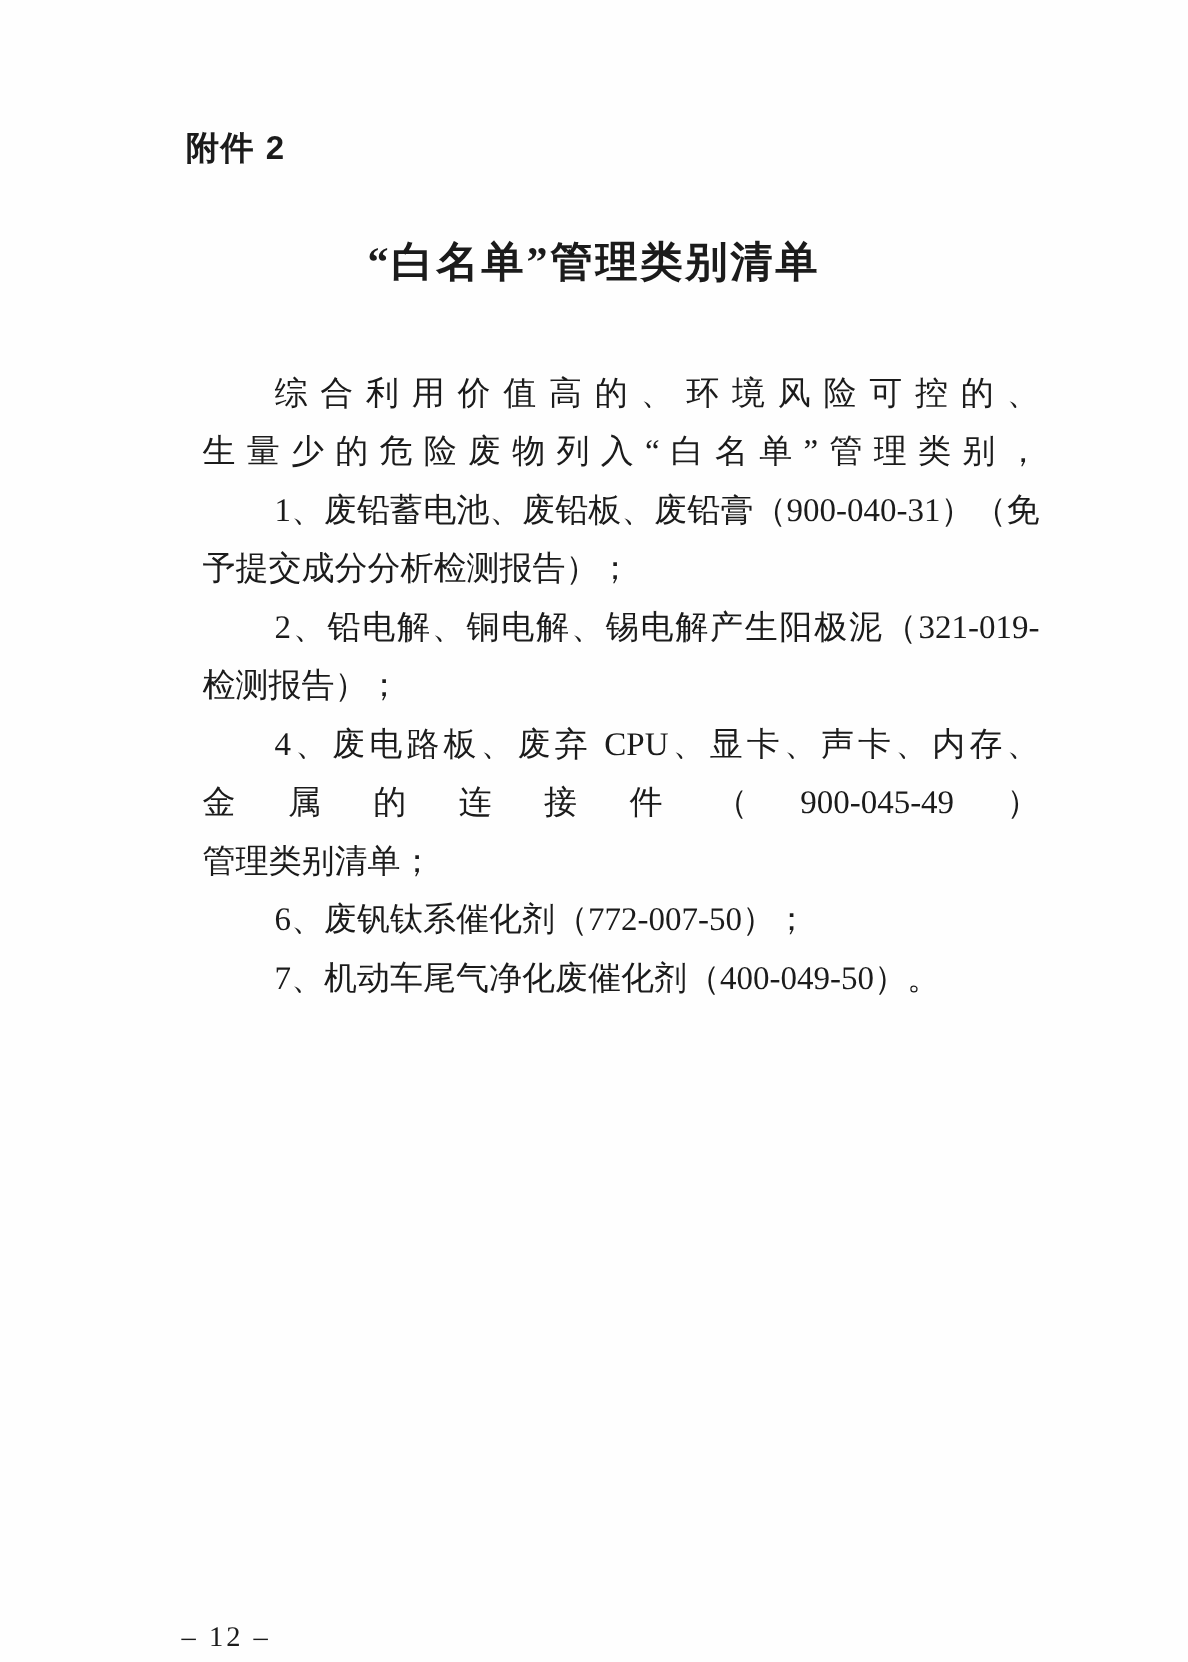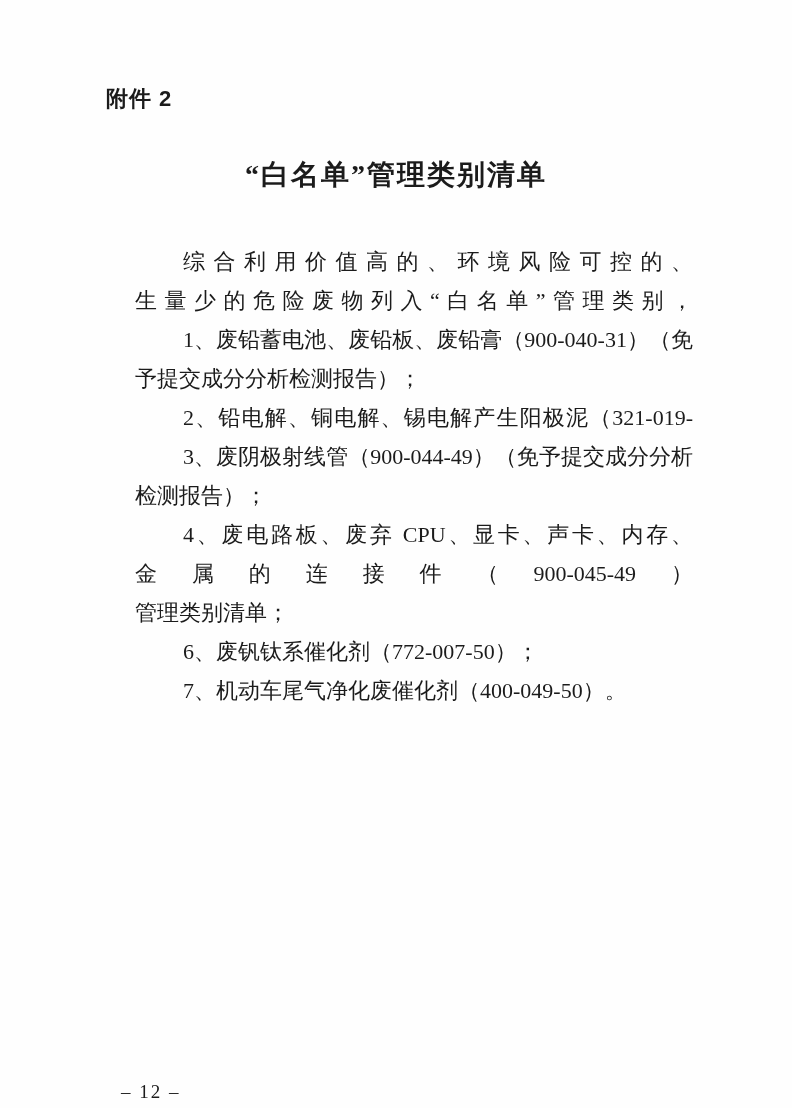--- a/index.html
+++ b/index.html
@@ -11,21 +11,21 @@
     position: relative;
     width: 792px;
     height: 1108px;
     background: #fefefe;
     color: #1b1b1b;
     font-family: "Liberation Serif", "DejaVu Serif", serif;
     overflow: hidden;
   }
   .attachment {
     position: absolute;
-    left: 106px;
+    left: 124px;
     top: 84px;
     font-size: 22px;
     font-weight: 600;
     font-family: "Liberation Sans", "DejaVu Sans", sans-serif;
     letter-spacing: 1px;
   }
   .doc-title {
     position: absolute;
     top: 156px;
     left: 0;
@@ -76,21 +76,20 @@
   <div class="attachment">附件 2</div>
 
   <h1 class="doc-title">“白名单”管理类别清单</h1>
 
   <div class="doc-body">
     <div class="line ind j">综合利用价值高的、环境风险可控的、二次危险废物产</div>
     <div class="line j">生量少的危险废物列入“白名单”管理类别，具体类别如下：</div>
     <div class="line ind j">1、废铅蓄电池、废铅板、废铅膏（900-040-31）（免</div>
     <div class="line">予提交成分分析检测报告）；</div>
     <div class="line ind j">2、铅电解、铜电解、锡电解产生阳极泥（321-019-48）；</div>
-    <div class="line ind j">3、废阴极射线管（900-044-49）（免予提交成分分析</div>
     <div class="line">检测报告）；</div>
     <div class="line ind j">4、废电路板、废弃 CPU、显卡、声卡、内存、含金等贵</div>
     <div class="line j">金属的连接件（900-045-49）（免予提交成分分析检测报告）；</div>
     <div class="line">管理类别清单；</div>
     <div class="line ind">6、废钒钛系催化剂（772-007-50）；</div>
     <div class="line ind">7、机动车尾气净化废催化剂（400-049-50）。</div>
   </div>
 
   <div class="page-number">– 12 –</div>
 

